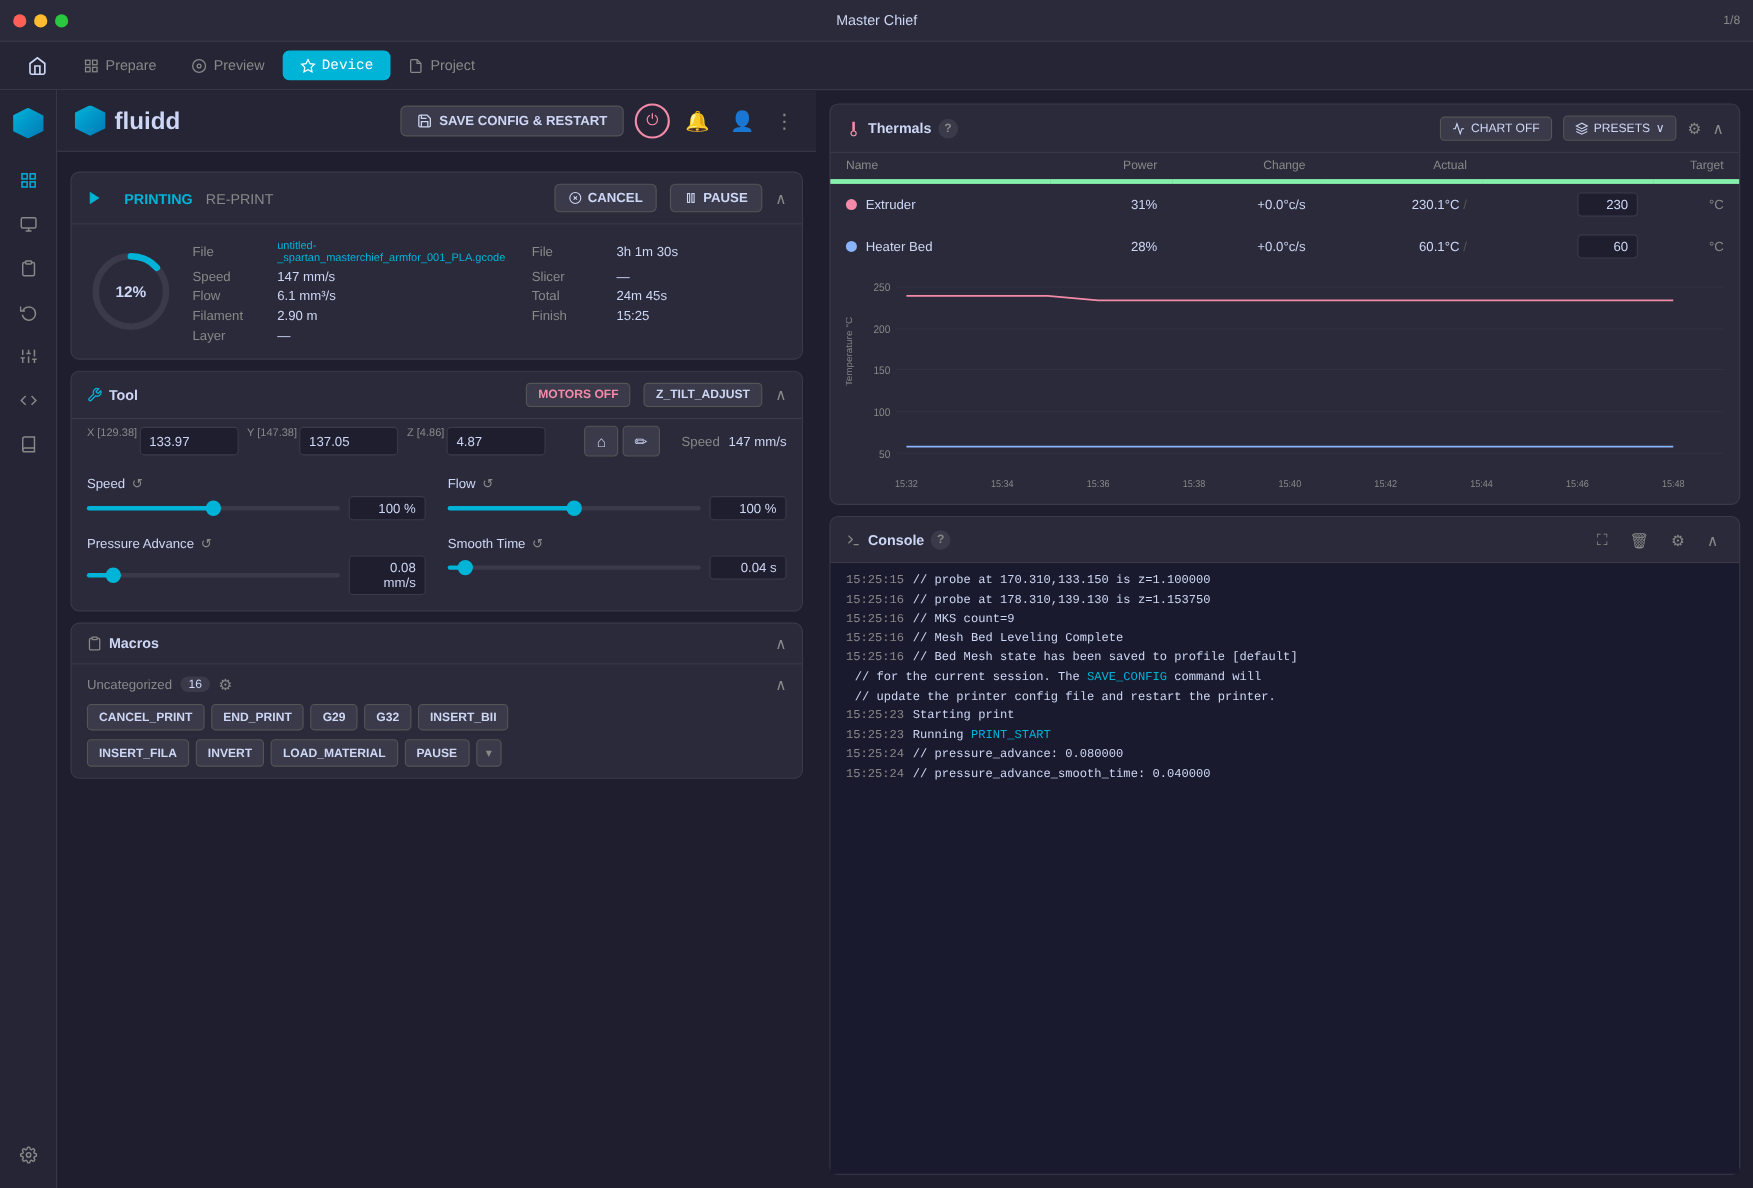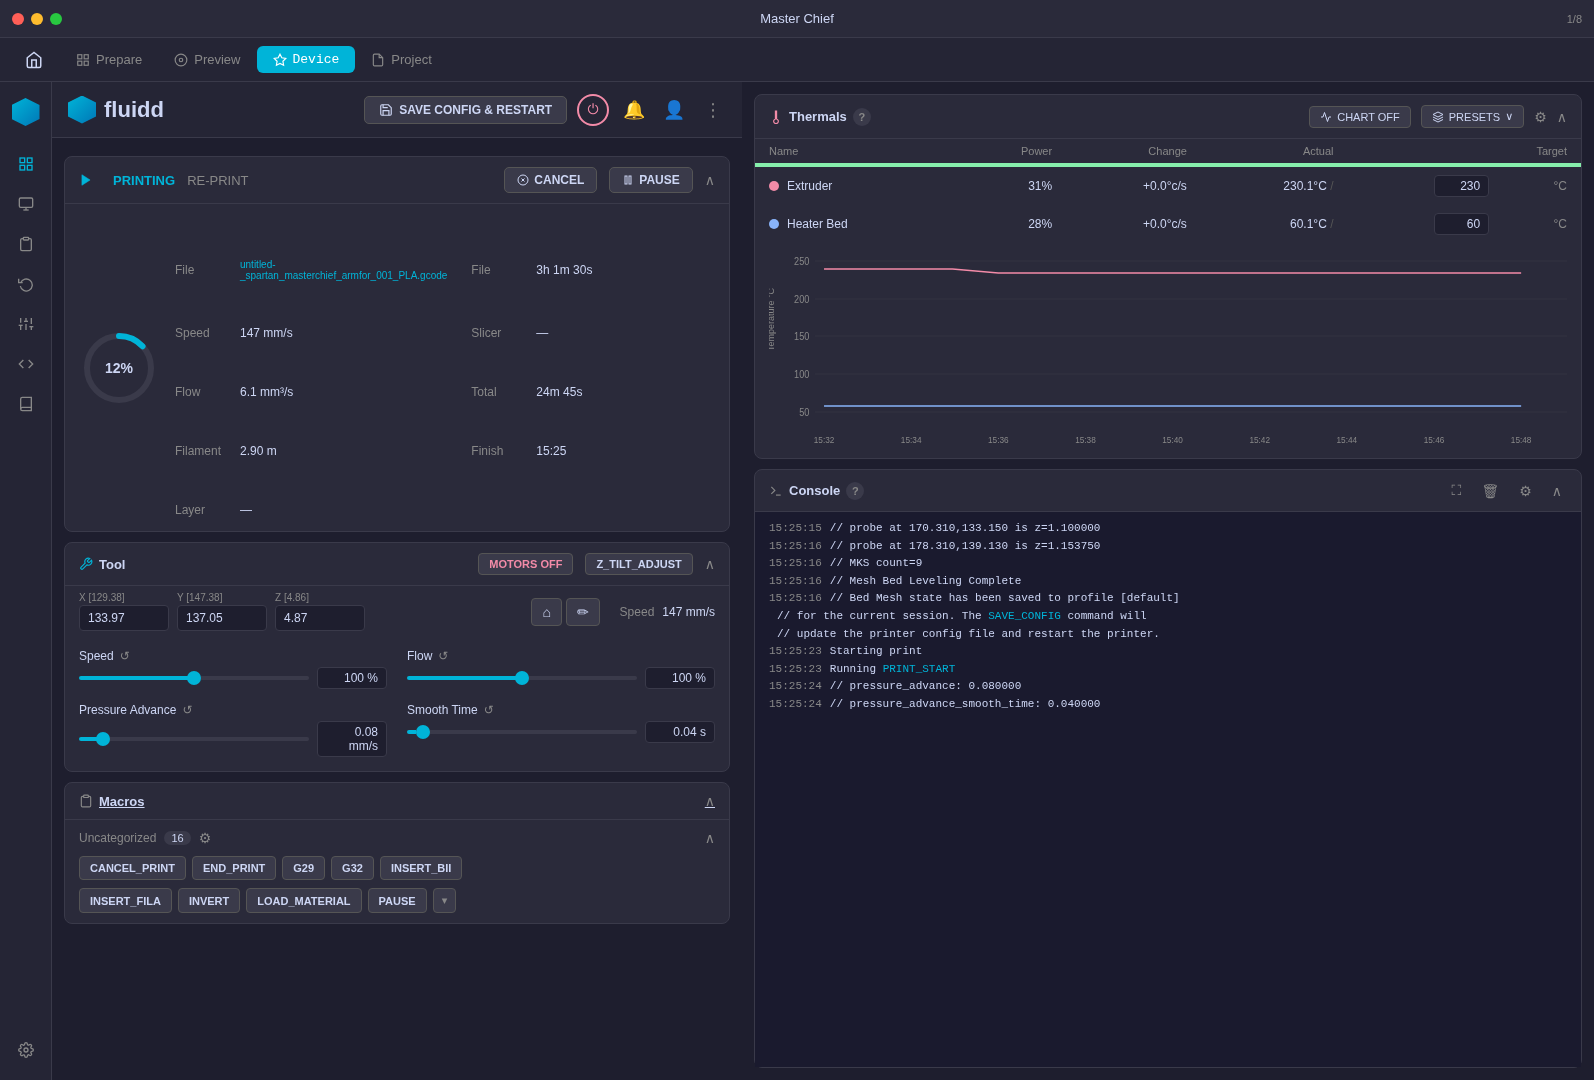--- a/index.html
+++ b/index.html
@@ -259,23 +259,22 @@
     }
     .print-info {
       flex: 1;
       display: grid;
       grid-template-columns: 1fr 1fr;
       gap: 4px 24px;
     }
     .info-row {
       display: flex;
       align-items: center;
-      gap: 10px;
+      gap: 22px;
       font-size: 12px;
-      margin-top: 41px;
     }
     .info-label { color: #888; min-width: 55px; }
     .info-value { color: #cdd6f4; }
     .info-value.filename { font-size: 11px; color: #00b4d8; }
 
     
     .tool-card { }
     .tool-header {
       display: flex;
       align-items: center;
@@ -350,21 +349,21 @@
     }
 
     .position-area {
       padding: 6px 14px 10px;
       display: flex;
       align-items: center;
       gap: 8px;
     }
     .pos-field {
       display: flex;
-      flex-direction: column;
+      flex-direction: row;
       gap: 2px;
     }
     .pos-label { font-size: 10px; color: #888; }
     .pos-input {
       background: #1e1e2e;
       border: 1px solid #3a3a4a;
       border-radius: 4px;
       color: #cdd6f4;
       padding: 5px 8px;
       font-size: 12px;
@@ -444,25 +443,24 @@
       padding: 3px 8px;
       font-size: 12px;
       width: 70px;
       text-align: right;
     }
 
     
     .macros-card { }
     .macros-header {
       display: flex;
-      align-items: center;
+      align-items: flex-start;
       padding: 10px 14px;
       gap: 10px;
       border-bottom: 1px solid #3a3a4a;
-      text-decoration: underline;
     }
     .macros-title {
       font-size: 13px;
       font-weight: 600;
       color: #cdd6f4;
       display: flex;
       align-items: center;
       gap: 6px;
       flex: 1;
     }

